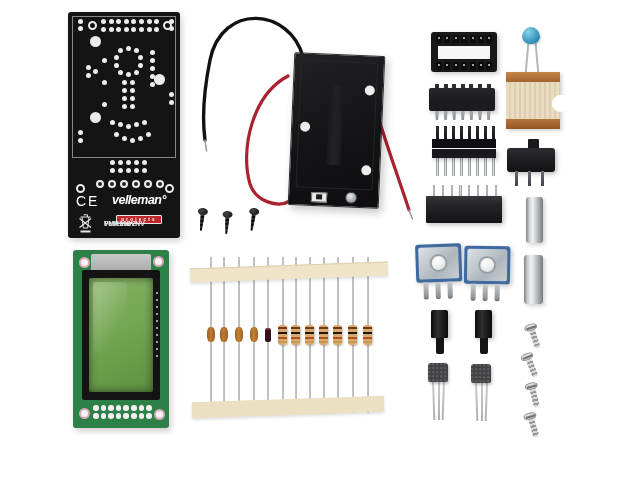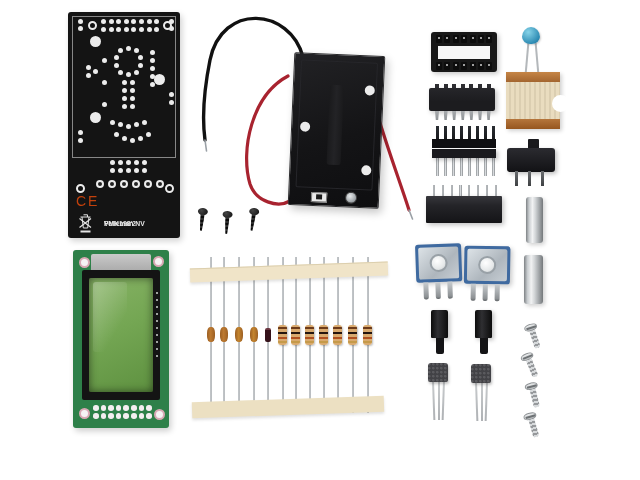--- a/index.html
+++ b/index.html
@@ -4,21 +4,21 @@
 <style>
   html,body{margin:0;padding:0;background:#fff;}
   .stage{position:relative;width:640px;height:480px;background:#ffffff;overflow:hidden;
          font-family:"Liberation Sans",sans-serif;}
   .stage *{position:absolute;box-sizing:border-box;}
 
   
   .pcb{left:68px;top:12px;width:112px;height:226px;background:#141414;border-radius:3px;
        box-shadow:2px 3px 6px rgba(0,0,0,.18);}
   .pcb-outline{left:4px;top:4px;width:104px;height:142px;border:1px solid rgba(230,230,230,.55);}
-  .pcb-ce{left:8px;top:181px;width:26px;height:16px;color:#c2410c;font-size:14px;font-weight:400;
+  .pcb-ce{left:8px;top:181px;width:26px;height:16px;color:#ffffff;font-size:14px;font-weight:400;
           letter-spacing:2px;font-family:"Liberation Sans",sans-serif;}
   .pcb-weee{left:10px;top:200px;width:15px;height:22px;}
   .pcb-brand{left:34px;top:182px;width:74px;height:22px;text-align:center;}
   .brand-main{position:static;display:block;color:#fff;font-weight:bold;font-style:italic;
               font-size:12.5px;letter-spacing:-.5px;line-height:13px;}
   .brand-sub{position:static;display:inline-block;background:#c0272d;color:#fff;font-size:4.6px;
              letter-spacing:2.2px;padding:1px 4px;border:0.5px solid #e9e9e9;border-radius:1px;
              margin-top:1px;font-weight:bold;text-transform:lowercase;}
   .pcb-label{left:36px;top:208px;width:72px;text-align:center;color:#e6e6e6;font-size:6.8px;
              line-height:8px;font-weight:bold;}
@@ -148,20 +148,24 @@
         <div style="position: absolute; left: 76px; top: 168px; width: 8px; height: 8px; border-radius: 50%; border: 2.5px solid rgb(236, 236, 236); background: rgb(34, 34, 34);"></div>
         <div style="position: absolute; left: 88px; top: 168px; width: 8px; height: 8px; border-radius: 50%; border: 2.5px solid rgb(236, 236, 236); background: rgb(34, 34, 34);"></div>
         <div style="position: absolute; left: 28px; top: 168px; width: 8px; height: 8px; border-radius: 50%; border: 2.5px solid rgb(236, 236, 236); background: rgb(34, 34, 34);"></div>
       </div>
     <div class="pcb-ce">CE</div>
     <svg class="pcb-weee" viewBox="0 0 15 22">
       <path d="M2.5 5 h10 M4 5 l1.3 11 h4.4 L11 5 M5.5 2.8 h4 v2.2" fill="none" stroke="#e5e5e5" stroke-width="1"></path>
       <path d="M1.5 6.5 L13 15.5 M13 6.5 L1.5 15.5" stroke="#e5e5e5" stroke-width="1.2"></path>
       <path d="M2.5 19.5 h10" stroke="#e5e5e5" stroke-width="2"></path>
     </svg>
+    <div class="pcb-brand">
+      <span class="brand-main">velleman°</span>
+      <span class="brand-sub">projects</span>
+    </div>
     <div class="pcb-label">
       <div>Velleman NV</div>
       <div>PMK198'2</div>
     </div>
   </div>
 
   <svg id="wires" style="left:190px;top:0;width:235px;height:250px;" viewBox="0 0 235 250">
     <path d="M113 57 C 100 8, 32 2, 20 60 C 14 90, 12 118, 15 140" fill="none" stroke="#111111" stroke-width="3.4" stroke-linecap="round"></path>
     <path d="M15 140 L16.5 151" fill="none" stroke="#9aa0a6" stroke-width="1.6" stroke-linecap="round"></path>
     <path d="M98 76 C 62 95, 50 150, 60 184 C 66 202, 88 208, 100 201" fill="none" stroke="#a8232f" stroke-width="3.2" stroke-linecap="round"></path>

